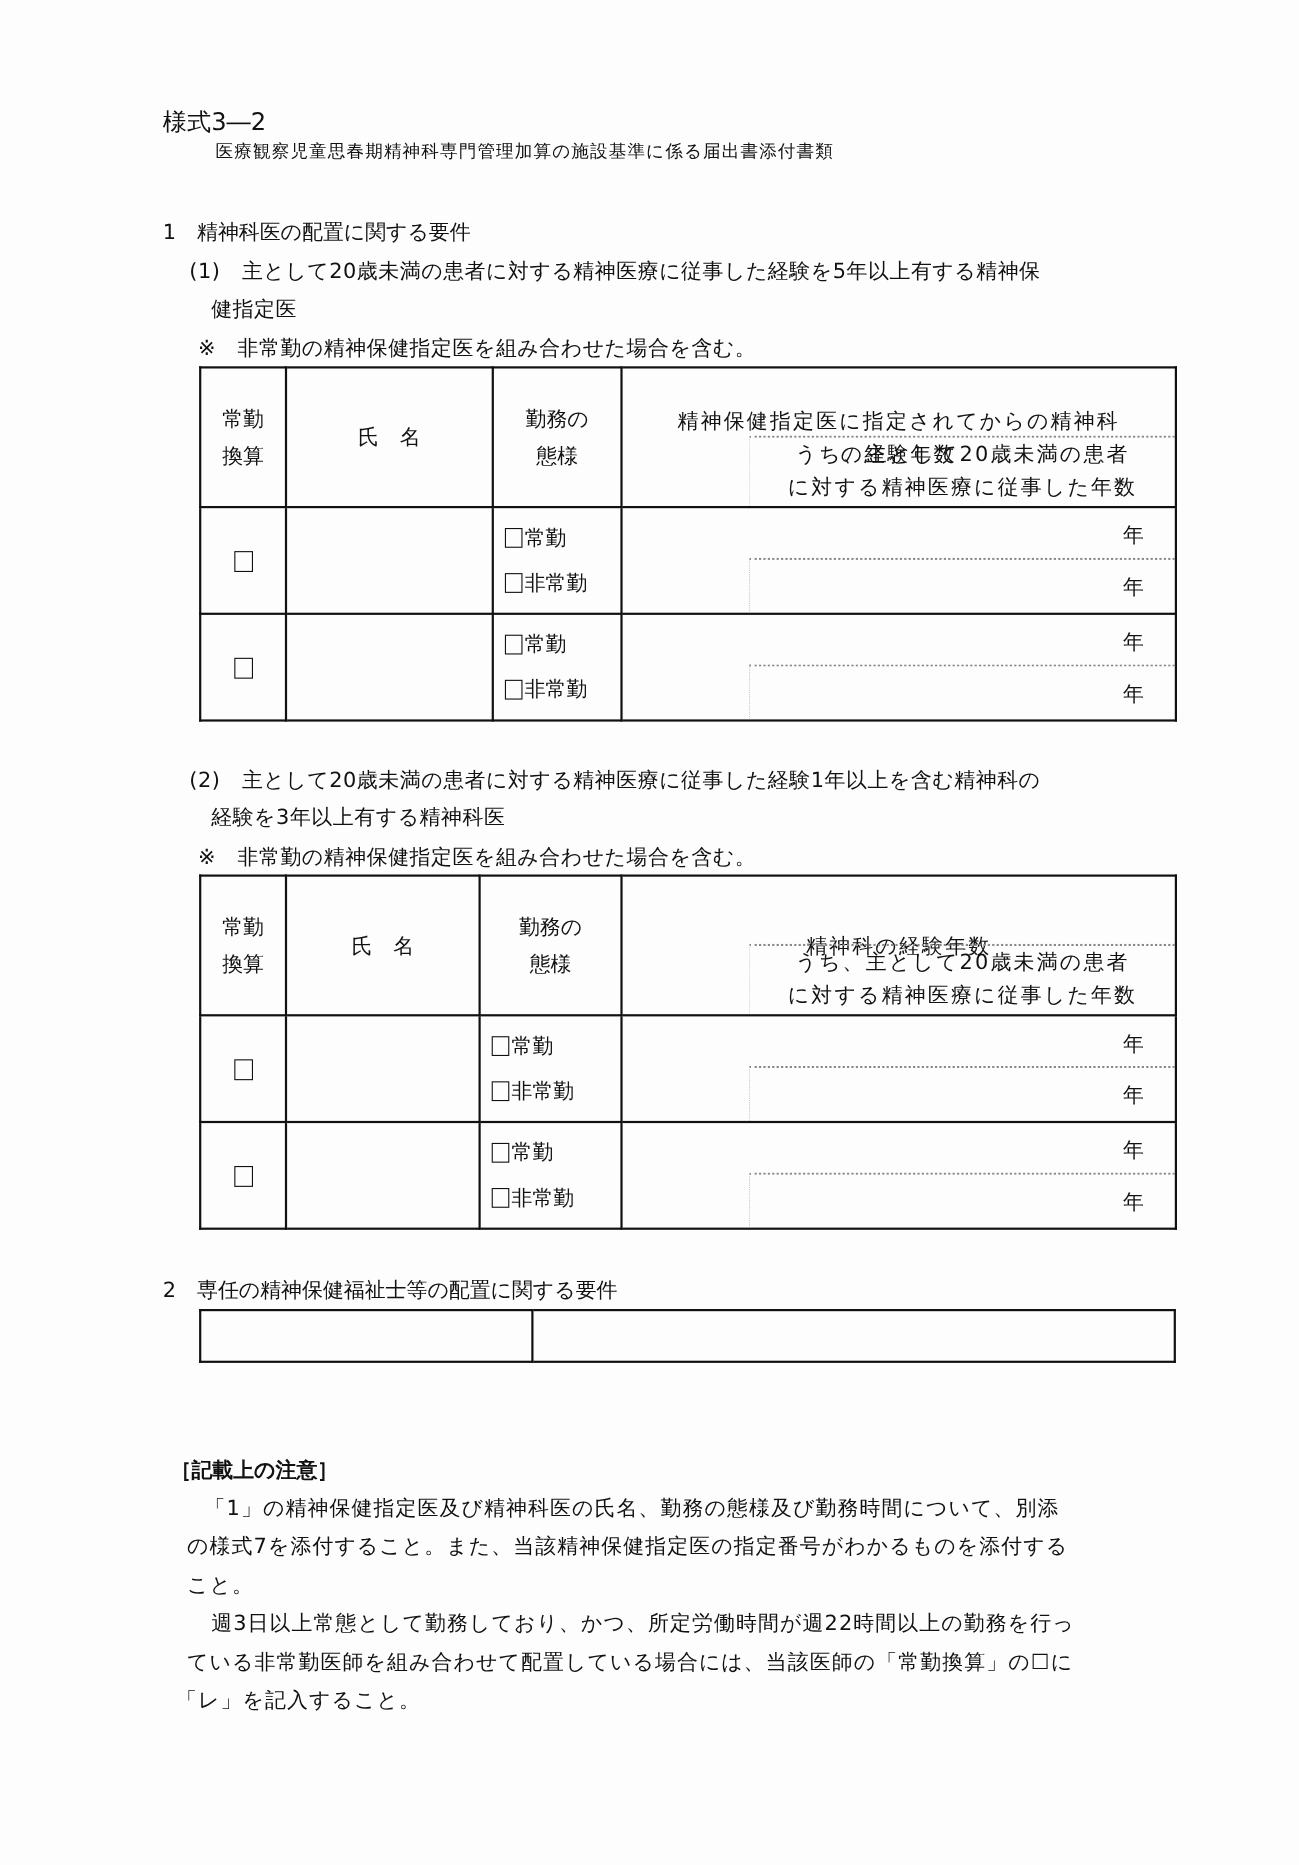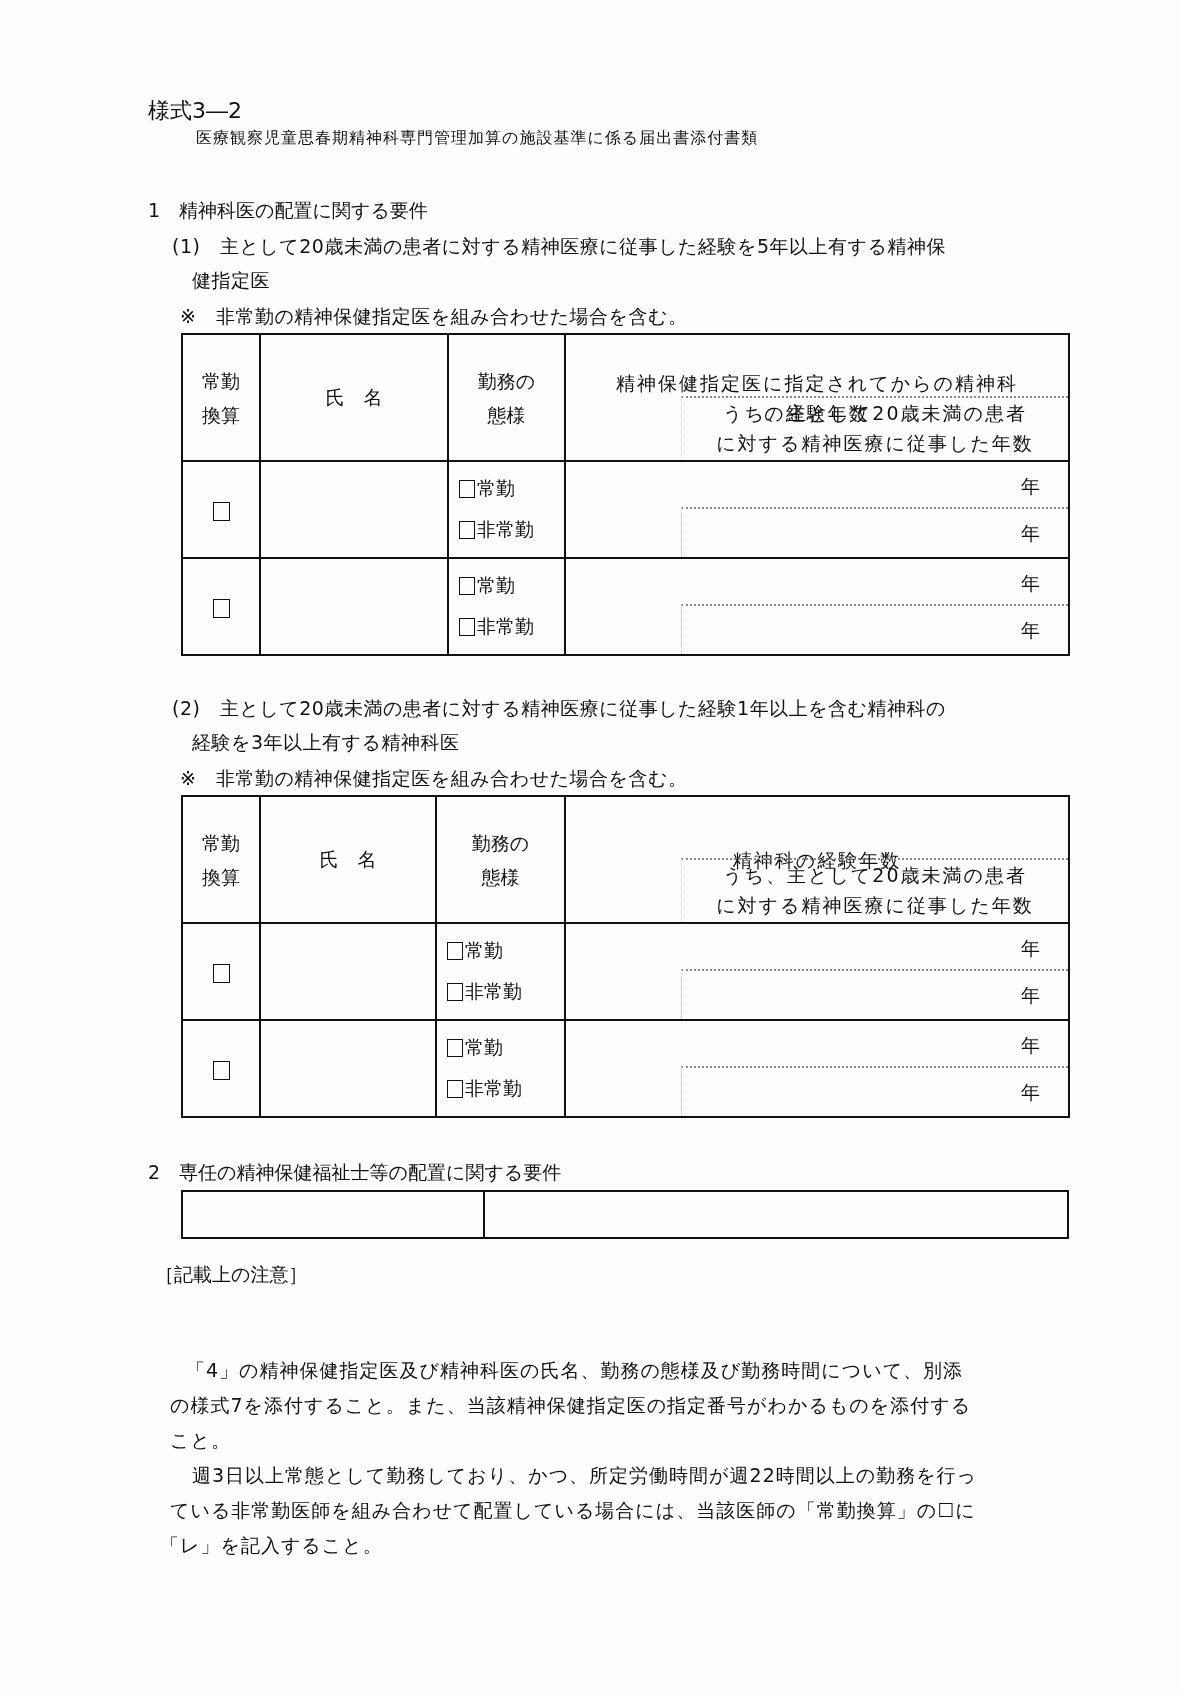--- a/index.html
+++ b/index.html
@@ -18,21 +18,21 @@
     .exp-sub { position: absolute; right: 0; bottom: 0; width: 386px; height: 62px; border-top: 2px dotted #888; border-left: 1px dotted #ccc; text-align: center; line-height: 30px; letter-spacing: 2px; }
     .check-box { display: inline-block; width: 15px; height: 17px; border: 1.5px solid #111; vertical-align: middle; }
     .mode-cell { text-align: left !important; padding-left: 10px !important; }
     .mode-opt { display: flex; align-items: center; height: 41px; }
     .mode-opt .check-box { width: 14px; height: 16px; margin-right: 2px; }
     .years-cell { position: relative; }
     .year-half { position: absolute; right: 0; height: 48px; width: 100%; }
     .year-half.bottom { bottom: 0; width: 386px; border-top: 2px dotted #888; border-left: 1px dotted #bbb; }
     .year-half.top { top: 0; }
     .year-label { position: absolute; right: 28px; top: 12px; }
-    .note-head { left: 155px; top: 1262px; }
+    .note-head { left: 155px; top: 1324px; font-weight: bold; }
     .para { left: 170px; font-size: 19px; letter-spacing: 1px; }
   </style>
 </head>
 <body>
 
 <div class="abs form-id">様式3―2</div>
 <div class="abs doc-title">医療観察児童思春期精神科専門管理加算の施設基準に係る届出書添付書類</div>
 
 <div class="abs sec" style="left:148px; top:198px;">1　精神科医の配置に関する要件</div>
 <div class="abs line" style="left:172px; top:234px;">(1)　主として20歳未満の患者に対する精神医療に従事した経験を5年以上有する精神保</div>
@@ -200,18 +200,18 @@
     </colgroup>
   <tbody>
   <tr style="height:47px;">
     <td></td>
     <td></td>
   </tr>
 </tbody>
   </table>
 
 <div class="abs note-head">［記載上の注意］</div>
-<div class="abs para" style="left:186px; top:1358px;">「4」の精神保健指定医及び精神科医の氏名、勤務の態様及び勤務時間について、別添</div>
+<div class="abs para" style="left:186px; top:1358px;">「1」の精神保健指定医及び精神科医の氏名、勤務の態様及び勤務時間について、別添</div>
 <div class="abs para" style="top:1393px;">の様式7を添付すること。また、当該精神保健指定医の指定番号がわかるものを添付する</div>
 <div class="abs para" style="top:1428px;">こと。</div>
 <div class="abs para" style="left:192px; top:1463px;">週3日以上常態として勤務しており、かつ、所定労働時間が週22時間以上の勤務を行っ</div>
 <div class="abs para" style="top:1498px;">ている非常勤医師を組み合わせて配置している場合には、当該医師の「常勤換算」の☐に</div>
 <div class="abs para" style="left:160px; top:1533px;">「レ」を記入すること。</div>
 
 </body></html>

